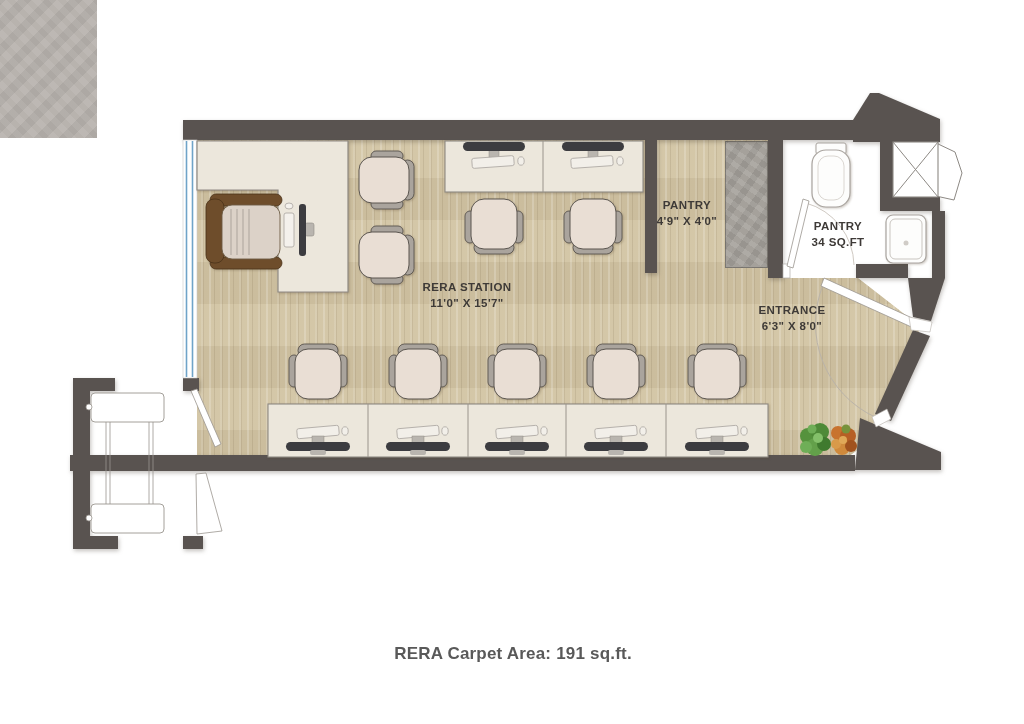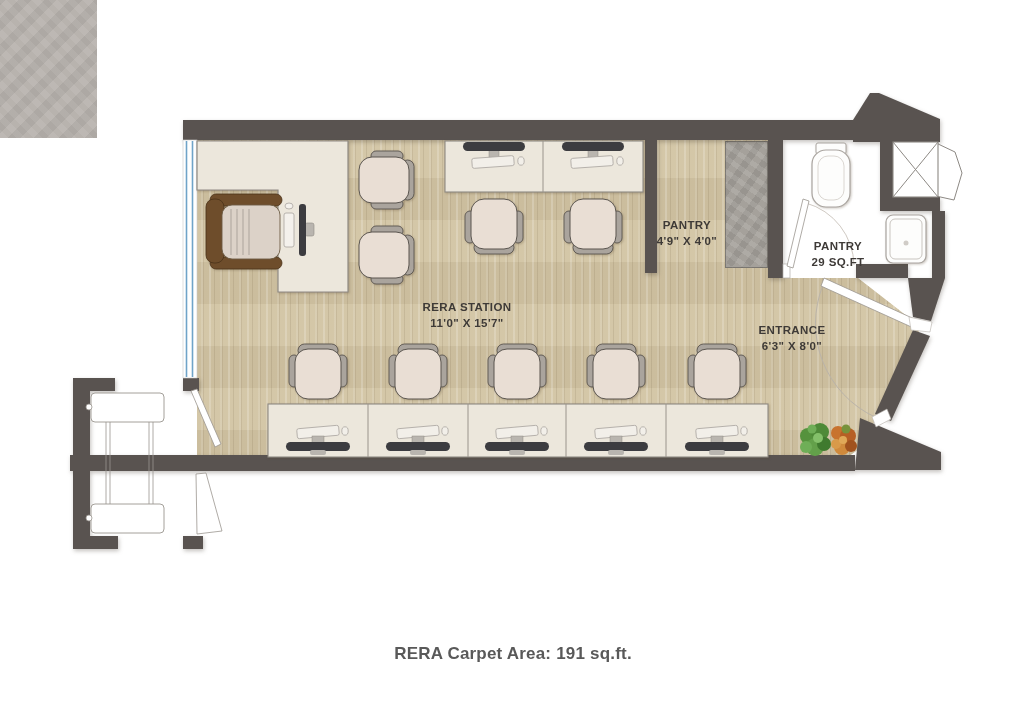--- a/index.html
+++ b/index.html
@@ -31,21 +31,21 @@
     background-image:
       repeating-linear-gradient(35deg, rgba(255,255,255,0.10) 0 5px, rgba(0,0,0,0) 5px 11px),
       repeating-linear-gradient(-55deg, rgba(0,0,0,0.08) 0 7px, rgba(0,0,0,0) 7px 15px);
     box-shadow:inset 0 0 0 1px rgba(90,85,80,0.55);
   }
   svg#plan{position:absolute;inset:0;}
   .walls{filter:drop-shadow(1.5px 2.5px 2px rgba(60,50,40,0.30));}
   .furn{filter:drop-shadow(1px 1.5px 1px rgba(80,60,40,0.28));}
   .room-label{position:absolute;transform:translate(-50%,-50%);text-align:center;
     font-weight:700;font-size:11.5px;line-height:1.35;color:#3e3a37;
-    letter-spacing:.4px;white-space:nowrap;margin-top:20px;}
+    letter-spacing:.4px;white-space:nowrap;}
   .caption{position:absolute;left:513px;top:654px;transform:translate(-50%,-50%);
     font-weight:700;font-size:17px;color:#595959;letter-spacing:.2px;white-space:nowrap;}
 </style>
 </head>
 <body>
 
 <div id="stage">
 
   <div class="floor wood"></div>
   <div class="floor tile"></div>
@@ -249,21 +249,21 @@
   <div class="room-label" style="left:467px;top:296px">
     <div>RERA STATION</div>
     <div>11'0" X 15'7"</div>
   </div>
   <div class="room-label" style="left:687px;top:214px">
     <div>PANTRY</div>
     <div>4'9" X 4'0"</div>
   </div>
   <div class="room-label" style="left:838px;top:235px">
     <div>PANTRY</div>
-    <div>29 SQ.FT</div>
+    <div>34 SQ.FT</div>
   </div>
   <div class="room-label" style="left:792px;top:319px">
     <div>ENTRANCE</div>
     <div>6'3" X 8'0"</div>
   </div>
 
   <div class="caption">RERA Carpet Area: 191 sq.ft.</div>
 </div>
 
 </body></html>

